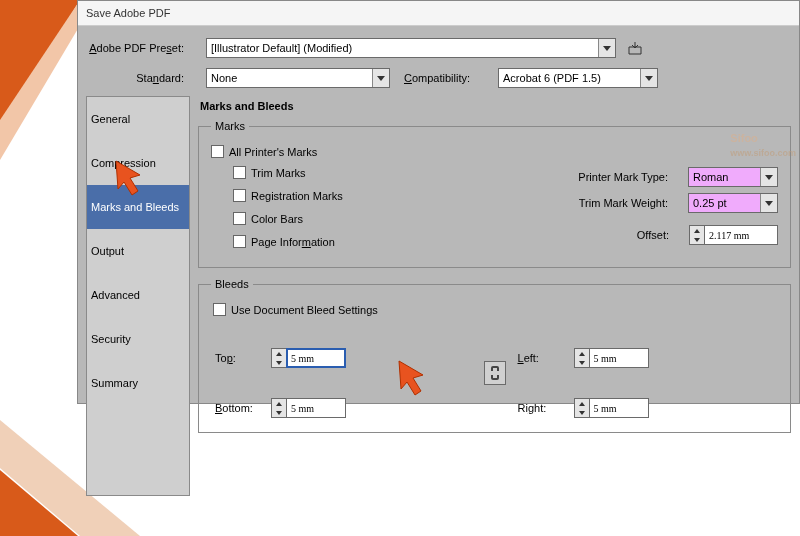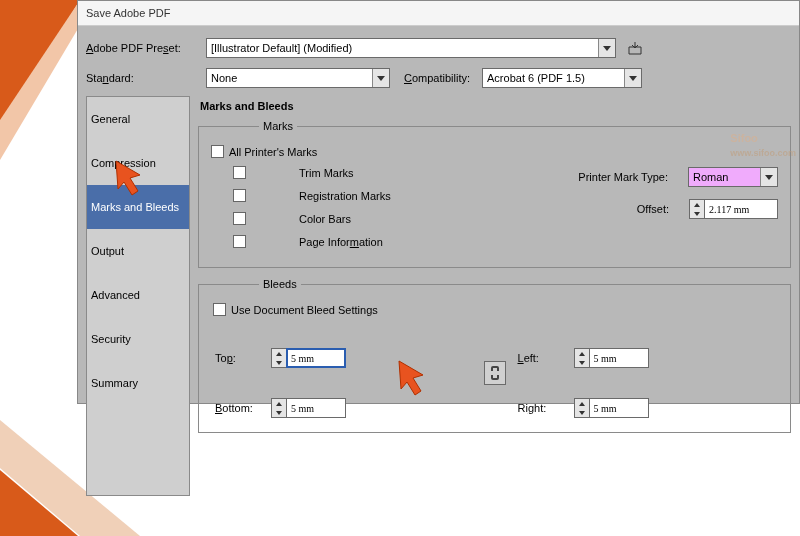--- a/index.html
+++ b/index.html
@@ -3,42 +3,42 @@
 <meta charset="utf-8">
 <style>
   * { box-sizing: border-box; font-family: Tahoma, sans-serif; font-size: 11px; }
   body { margin: 0; background: #fff; width: 800px; height: 536px; overflow: hidden; position: relative; }
   .bg-stripes { position: absolute; left: 0; top: 0; width: 800px; height: 536px; z-index: 0; pointer-events: none; }
   .dialog { position: absolute; left: 77px; top: 0; width: 723px; height: 404px; background: #fff; border: 1px solid #888; z-index: 5; }
   .titlebar { height: 25px; line-height: 25px; padding-left: 8px; color: #333; background: #f5f5f5; border-bottom: 1px solid #ccc; }
   .inner { background: #b8b8b8; height: calc(100% - 25px); padding: 0; position: relative; }
   .row-preset { display: flex; align-items: center; padding: 12px 8px 6px 8px; }
   .row-std { display: flex; align-items: center; padding: 4px 8px 8px 8px; }
-  .lbl-right { text-align: left; padding-right: 6px; color: #000; white-space: nowrap; }
+  .lbl-right { text-align: right; padding-right: 22px; color: #000; white-space: nowrap; }
   .preset-lbl { width: 120px; }
   .std-lbl { width: 120px; }
   .combo { display: inline-flex; align-items: center; background: #fff; border: 1px solid #6a6a6a; height: 20px; }
   .combo .txt { flex: 1; padding: 0 4px; color: #000; overflow: hidden; white-space: nowrap; }
   .combo .arrow { width: 17px; height: 100%; display: flex; align-items: center; justify-content: center; background: #e5e5e5; border-left: 1px solid #888; }
   .tri-down { width: 0; height: 0; border-left: 4px solid transparent; border-right: 4px solid transparent; border-top: 5px solid #333; }
   .save-icon { width: 18px; height: 18px; margin-left: 10px; display: inline-flex; align-items: center; justify-content: center; }
   .compat-lbl { margin-left: 14px; margin-right: 6px; }
   .body-row { display: flex; padding: 0 8px; height: 400px; }
   .sidebar { width: 104px; background: #cfcfcf; border: 1px solid #8a8a8a; }
   .side-item { padding: 16px 4px; color: #000; cursor: default; white-space: nowrap; }
   .side-item.selected { background: #4a6ea9; color: #fff; }
   .main { flex: 1; padding: 0 0 0 8px; position: relative; }
   .section-title { font-weight: bold; color: #000; padding: 4px 0 8px 2px; }
   fieldset { border: 1px solid #8a8a8a; margin: 0 0 10px 0; padding: 10px 12px 14px 12px; position: relative; }
-  legend { padding: 0 4px; color: #000; margin-left: 48px; }
+  legend { padding: 0 4px; color: #000; }
   .chk { display: inline-flex; align-items: center; margin: 3px 0; }
   .chk input { appearance: none; width: 13px; height: 13px; border: 1px solid #666; background: #fff; margin: 0 5px 0 0; }
   .marks-grid { display: flex; }
   .marks-left { width: 200px; display: flex; flex-direction: column; padding-left: 22px; }
-  .marks-left .chk { margin: 5px 0; gap: 48px; }
+  .marks-left .chk { margin: 5px 0; }
   .marks-right { flex: 1; }
   .form-line { display: flex; align-items: center; margin: 6px 0; justify-content: flex-end; }
   .form-line .flabel { text-align: right; padding-right: 20px; color: #000; white-space: nowrap; }
   .sel { display: inline-flex; align-items: center; background: #f0abfc; border: 1px solid #6a6a6a; height: 20px; }
   .sel .txt { flex: 1; padding: 0 4px; }
   .sel .arrow { width: 17px; height: 100%; display: flex; align-items: center; justify-content: center; background: #e5e5e5; border-left: 1px solid #888; }
   .spinbox { display: inline-flex; align-items: stretch; height: 20px; }
   .spinbox .spin { width: 15px; display: flex; flex-direction: column; border: 1px solid #6a6a6a; border-right: none; background: #e5e5e5; }
   .spinbox .spin .sbtn { flex: 1; display: flex; align-items: center; justify-content: center; }
   .tri-up-s { width: 0; height: 0; border-left: 3px solid transparent; border-right: 3px solid transparent; border-bottom: 4px solid #333; }
@@ -150,20 +150,29 @@
             <div class="marks-right">
               <div class="form-line">
                 <div class="flabel">Printer Mark Type:</div>
                 <div class="sel" style="width:90px">
                   <div class="txt">Roman</div>
                   <div class="arrow">
                       <div class="tri-down"></div>
                     </div>
                 </div>
               </div>
+              <div class="form-line">
+                <div class="flabel">Trim Mark Weight:</div>
+                <div class="sel" style="width:90px">
+                  <div class="txt">0.25 pt</div>
+                  <div class="arrow">
+                      <div class="tri-down"></div>
+                    </div>
+                </div>
+              </div>
               <div class="form-line" style="margin-top:12px">
                 <div class="flabel">Offset:</div>
                 <div class="spinbox">
                   <div class="spin">
                       <div class="sbtn">
                         <div class="tri-up-s"></div>
                       </div>
                       <div class="sbtn">
                         <div class="tri-down-s"></div>
                       </div>

